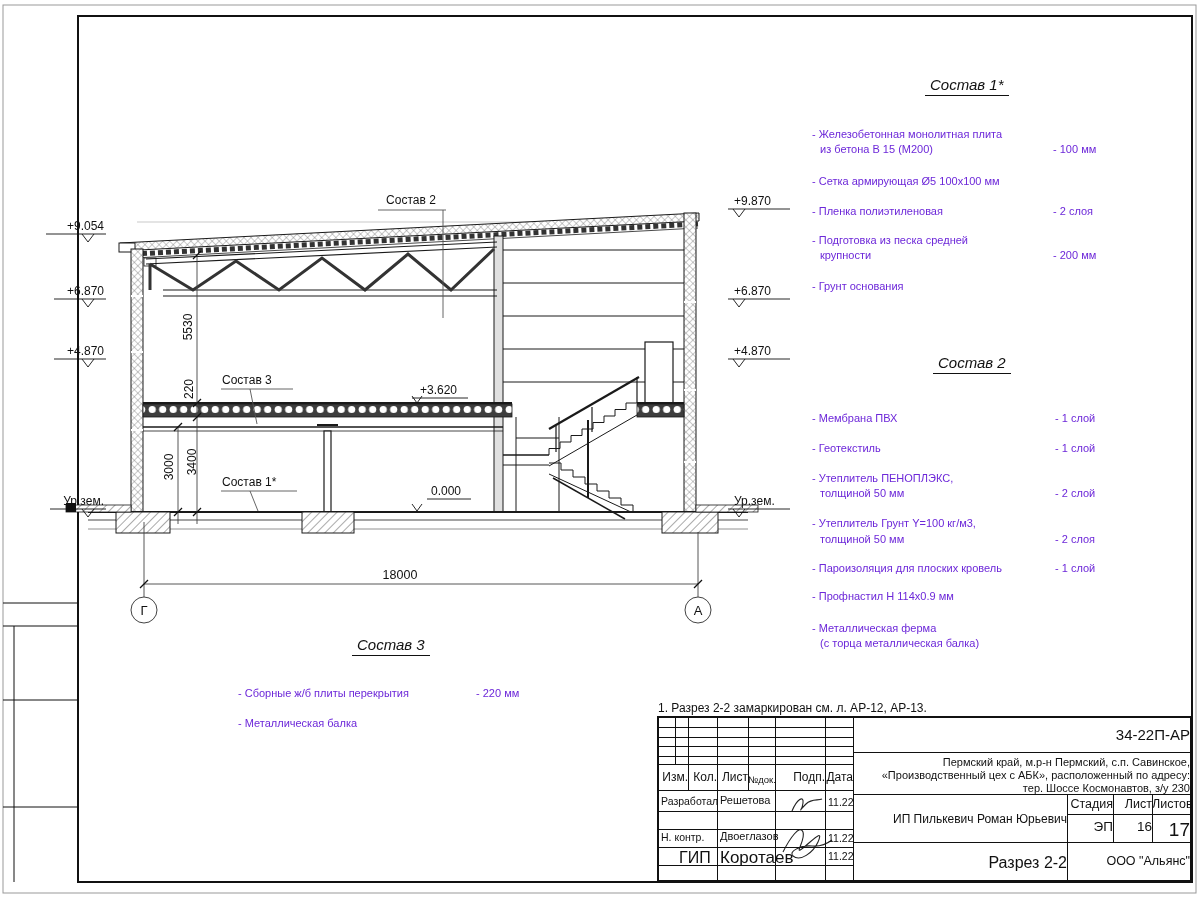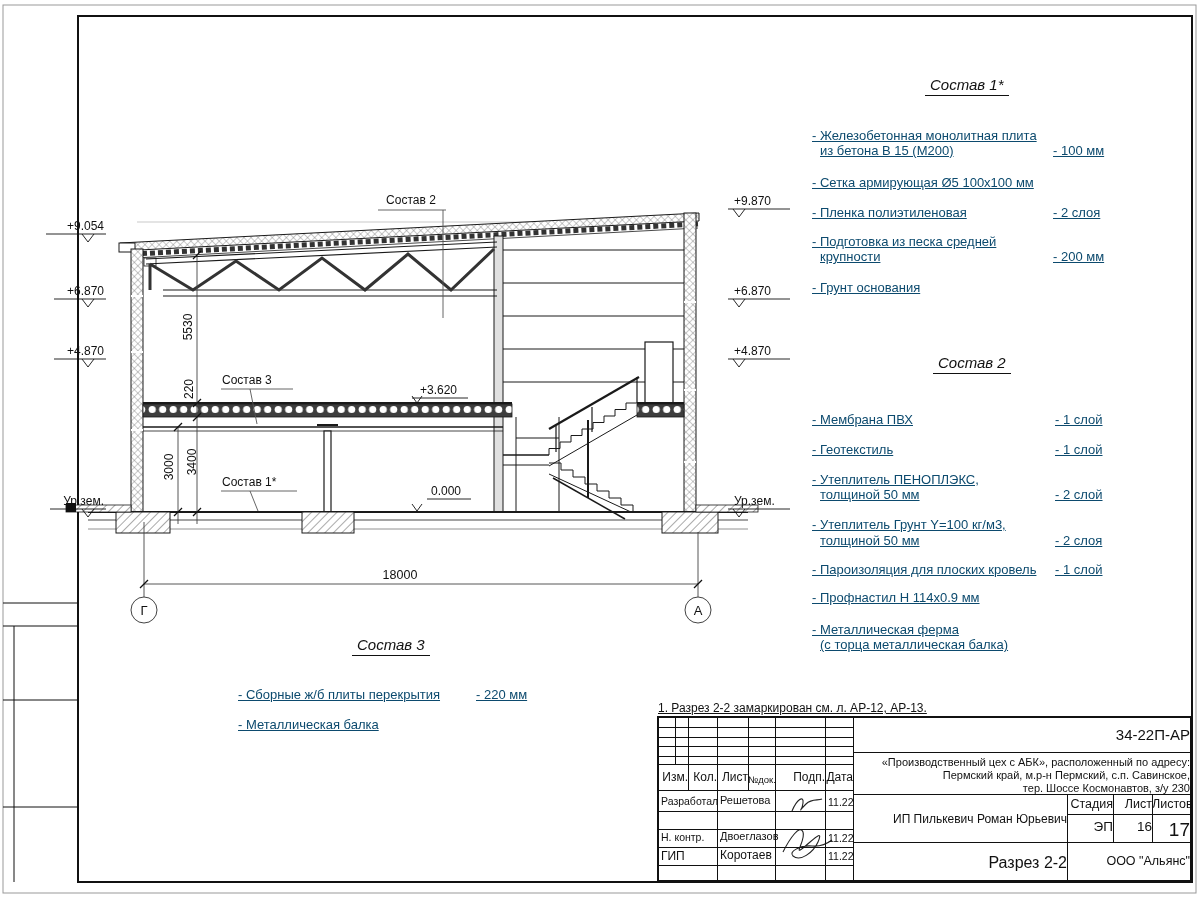--- a/index.html
+++ b/index.html
@@ -1,21 +1,21 @@
 <!DOCTYPE html>
 <html><head>
 <meta charset="utf-8">
 <style>
   html,body{margin:0;padding:0;background:#fff;}
   #page{position:relative;width:1200px;height:900px;background:#fff;overflow:hidden;
         font-family:"Liberation Sans","DejaVu Sans",sans-serif;color:#111;}
   svg{position:absolute;left:0;top:0;}
   svg text{font-family:"Liberation Sans","DejaVu Sans",sans-serif;fill:#111;}
-  .abs{position:absolute;white-space:nowrap;text-decoration:underline;}
-  .ln{position:absolute;font-size:13px;white-space:nowrap;color:#0c4a6e;text-decoration:underline;}
+  .abs{position:absolute;white-space:nowrap;}
+  .ln{position:absolute;font-size:11px;white-space:nowrap;color:#6d28d9;}
   .sec-title{position:absolute;font-size:15px;font-style:italic;border-bottom:1px solid #111;
              padding:0 5px 2px 5px;white-space:nowrap;}
   .note{position:absolute;font-size:12px;white-space:nowrap;}
   
   #tb{position:absolute;left:657px;top:716px;width:535px;height:166px;border:2px solid #111;box-sizing:border-box;}
   #tb .vl{position:absolute;width:1px;background:#111;}
   #tb .hl{position:absolute;height:1px;background:#111;}
   #tb .c{position:absolute;text-align:right;white-space:nowrap;}
   #tb .l{position:absolute;white-space:nowrap;}
 </style>
@@ -328,28 +328,28 @@
   <div class="c" style="left:89px;width:27px;top:56px;font-size:9.5px">№док.</div>
   <div class="c" style="left:116px;width:50px;top:52px;font-size:12px">Подп.</div>
   <div class="c" style="left:166px;width:28px;top:52px;font-size:12px">Дата</div>
 
   <div class="l" style="left:2px;top:77px;font-size:10.5px">Разработал</div>
   <div class="l" style="left:61px;top:76px;font-size:11px">Решетова</div>
   <div class="l" style="left:169px;top:78px;font-size:10.5px">11.22</div>
   <div class="l" style="left:2px;top:113px;font-size:10.5px">Н. контр.</div>
   <div class="l" style="left:61px;top:112px;font-size:11px">Двоеглазов</div>
   <div class="l" style="left:169px;top:114px;font-size:10.5px">11.22</div>
-  <div class="l" style="left:2px;top:131px;font-size:12px">ГИП</div>
-  <div class="l" style="left:61px;top:130px;font-size:12px">Коротаев</div>
+  <div class="l" style="left:20px;top:131px;font-size:16px">ГИП</div>
+  <div class="l" style="left:61px;top:130px;font-size:17px">Коротаев</div>
   <div class="l" style="left:169px;top:132px;font-size:10.5px">11.22</div>
 
   <div class="c" style="left:194px;width:337px;top:8px;font-size:15px">34-22П-АР</div>
   <div class="c" style="left:196px;width:335px;top:38px;font-size:11px;line-height:13px">
+    <div>Пермский край, м.р-н Пермский, с.п. Савинское,</div>
     <div>«Производственный цех с АБК», расположенный по адресу:</div>
-    <div>Пермский край, м.р-н Пермский, с.п. Савинское,</div>
     <div>тер. Шоссе Космонавтов, з/у 230</div>
   </div>
   <div class="c" style="left:194px;width:214px;top:94px;font-size:12px">ИП Пилькевич Роман Юрьевич</div>
   <div class="c" style="left:194px;width:214px;top:136px;font-size:16px">Разрез 2-2</div>
   <div class="c" style="left:408px;width:123px;top:136px;font-size:12.5px">ООО "Альянс"</div>
   <div class="c" style="left:408px;width:46px;top:79px;font-size:12.5px">Стадия</div>
   <div class="c" style="left:454px;width:39px;top:79px;font-size:12.5px">Лист</div>
   <div class="c" style="left:493px;width:38px;top:79px;font-size:12.5px">Листов</div>
   <div class="c" style="left:408px;width:46px;top:101px;font-size:13.5px">ЭП</div>
   <div class="c" style="left:454px;width:39px;top:101px;font-size:13.5px">16</div>

